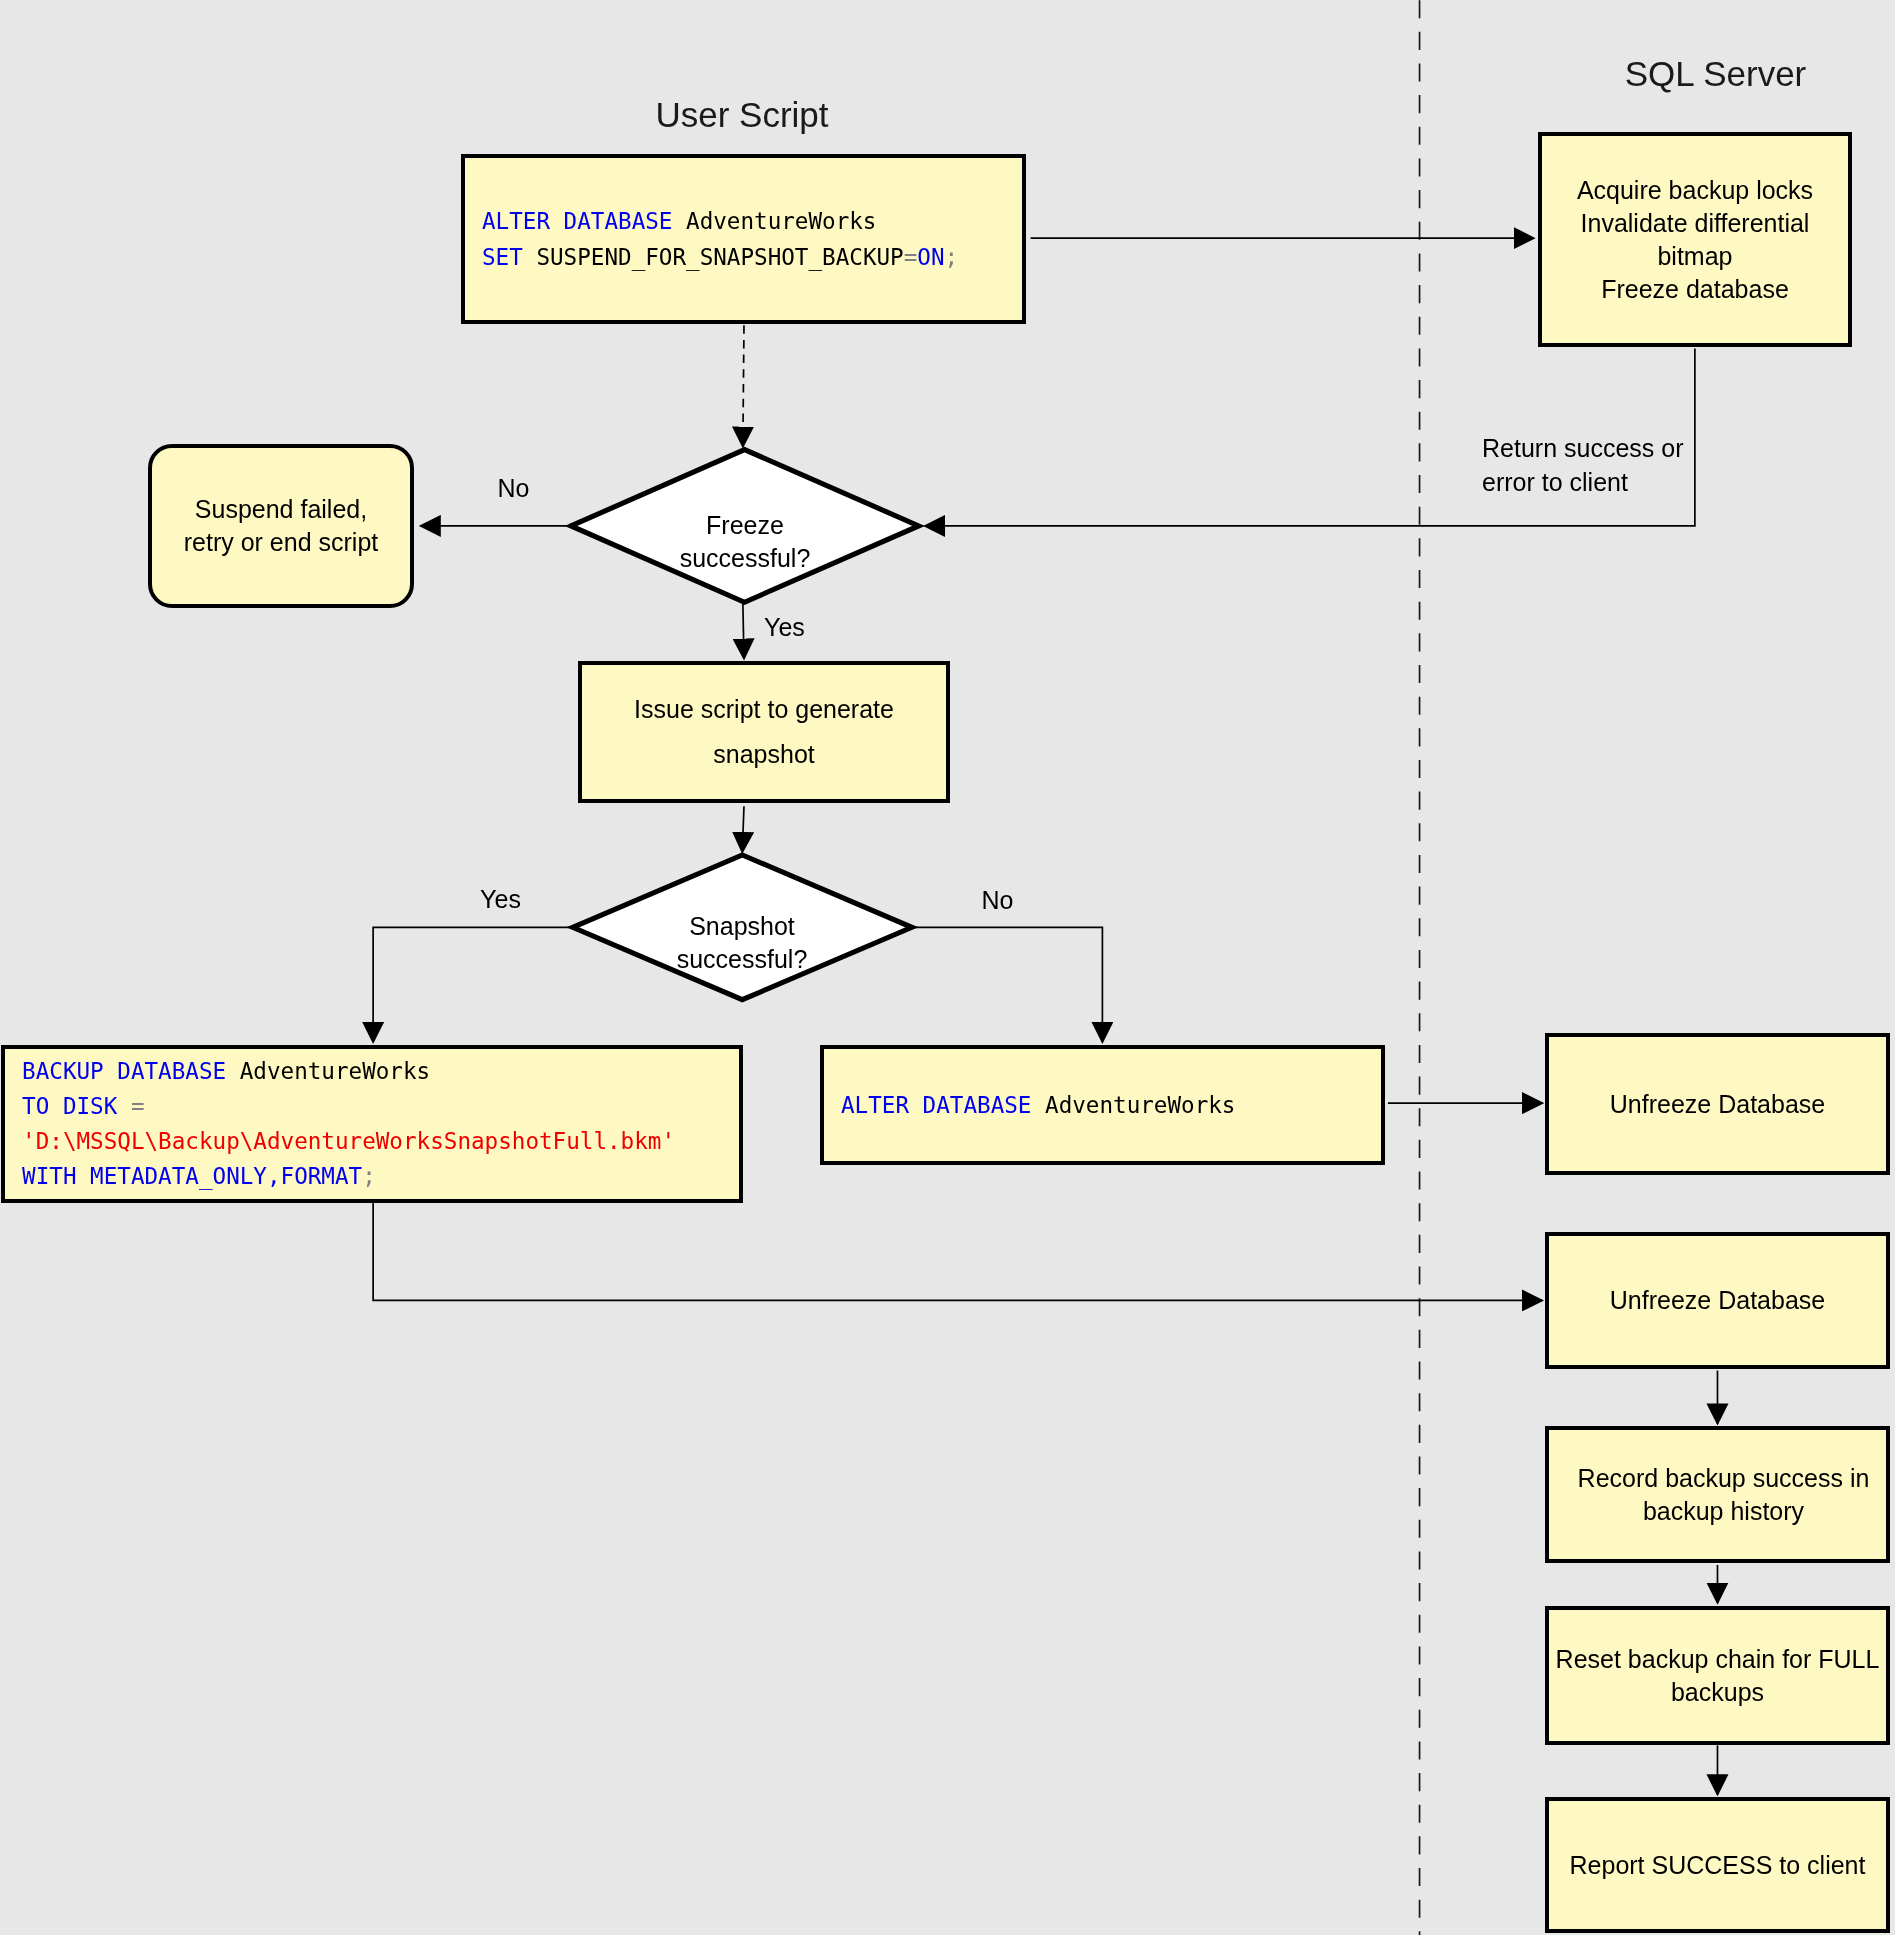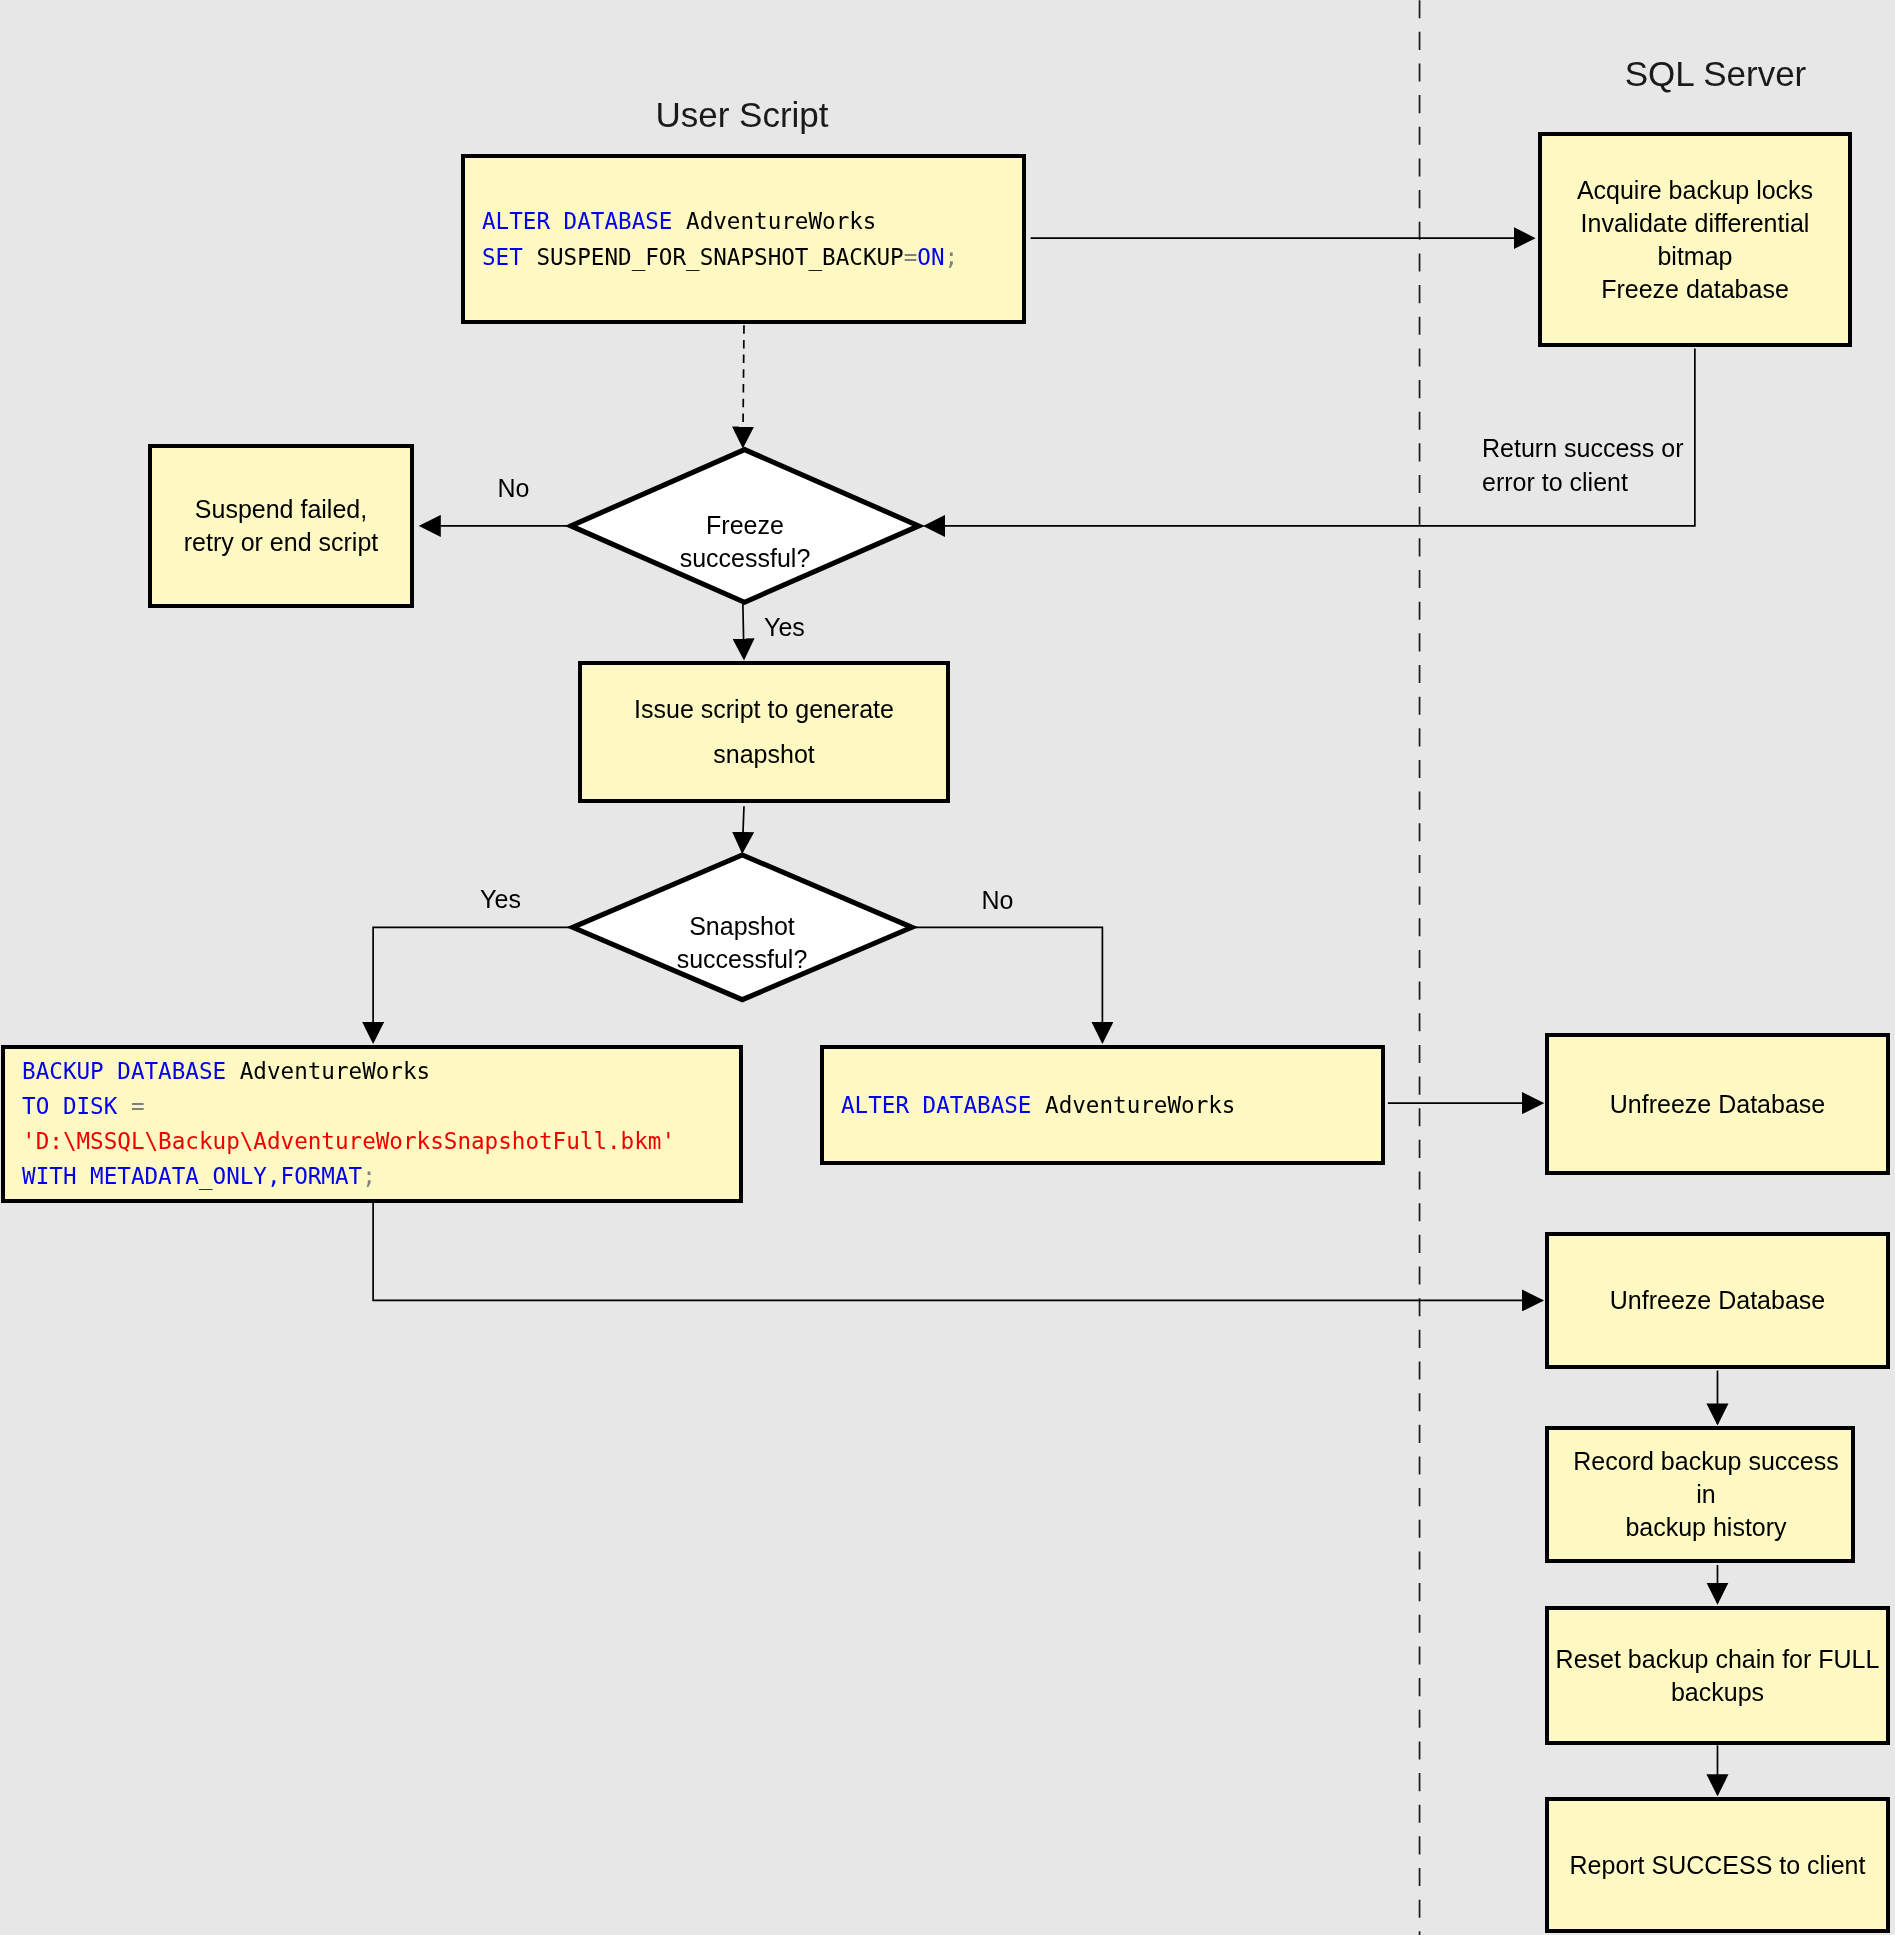--- a/index.html
+++ b/index.html
@@ -92,21 +92,21 @@
   <div>Invalidate differential</div>
   <div>bitmap</div>
   <div>Freeze database</div>
 </div>
 
 <div class="note" style="left:1482px;top:431px;width:226px;">
   <div>Return success or</div>
   <div>error to client</div>
 </div>
 
-<div class="box" style="left:148px;top:444px;width:266px;height:164px;">
+<div class="box" style="left:148px;top:444px;width:266px;height:164px;border-radius:24px;">
   <div>Suspend failed,</div>
   <div>retry or end script</div>
 </div>
 
 <div class="diamond-text" style="left:632px;top:493px;width:226px;">
   <div>Freeze</div>
   <div>successful?</div>
 </div>
 
 <div class="edge-label" style="left:474px;top:474px;width:79px;text-align:center;">No</div>
@@ -137,21 +137,21 @@
 </div>
 
 <div class="box" style="left:1545px;top:1033px;width:345px;height:142px;">
   <div>Unfreeze Database</div>
 </div>
 
 <div class="box" style="left:1545px;top:1232px;width:345px;height:137px;">
   <div>Unfreeze Database</div>
 </div>
 
-<div class="box" style="left:1545px;top:1426px;width:310px;height:137px;padding-left:12px;">
+<div class="box" style="left:1545px;top:1426px;width:345px;height:137px;padding-left:12px;">
   <div>Record backup success in</div>
   <div>backup history</div>
 </div>
 
 <div class="box" style="left:1545px;top:1606px;width:345px;height:139px;">
   <div>Reset backup chain for FULL</div>
   <div>backups</div>
 </div>
 
 <div class="box" style="left:1545px;top:1797px;width:345px;height:136px;">

